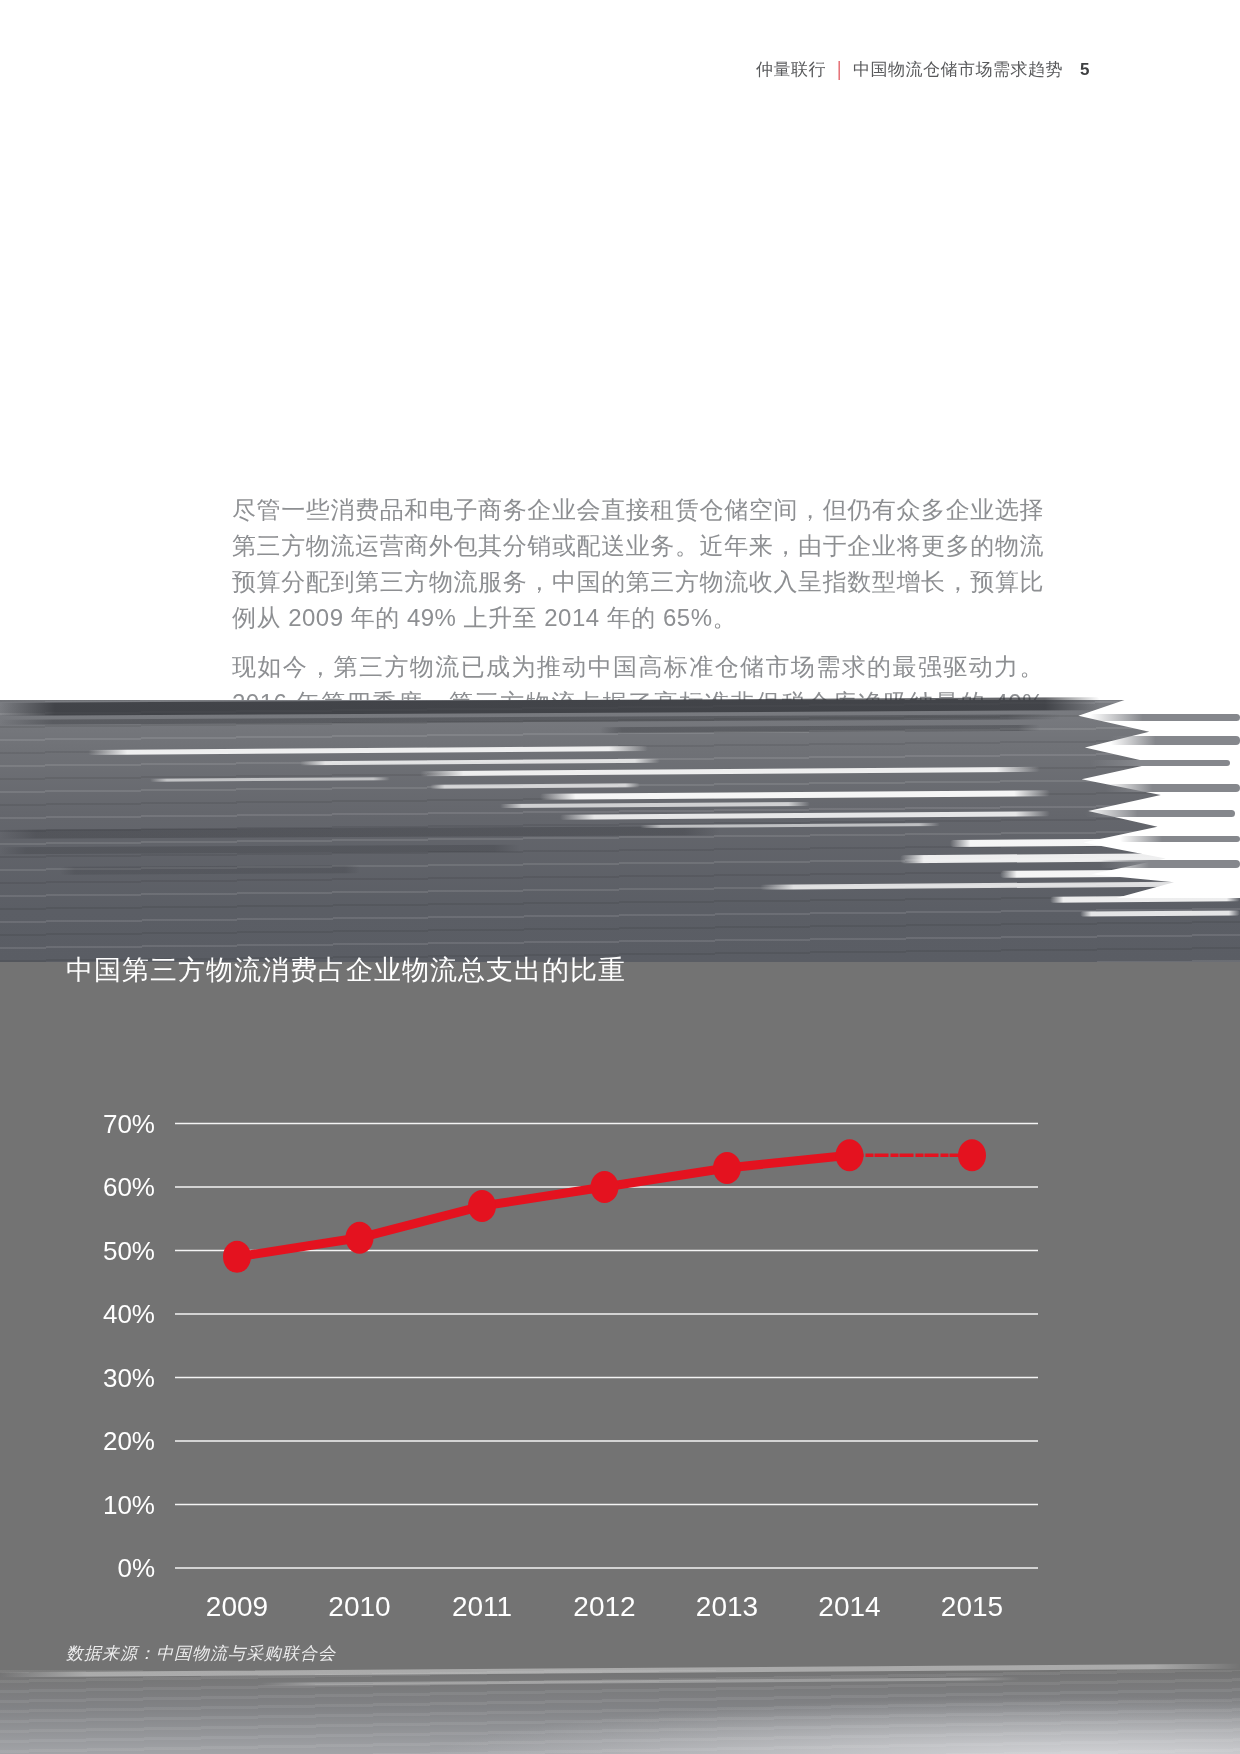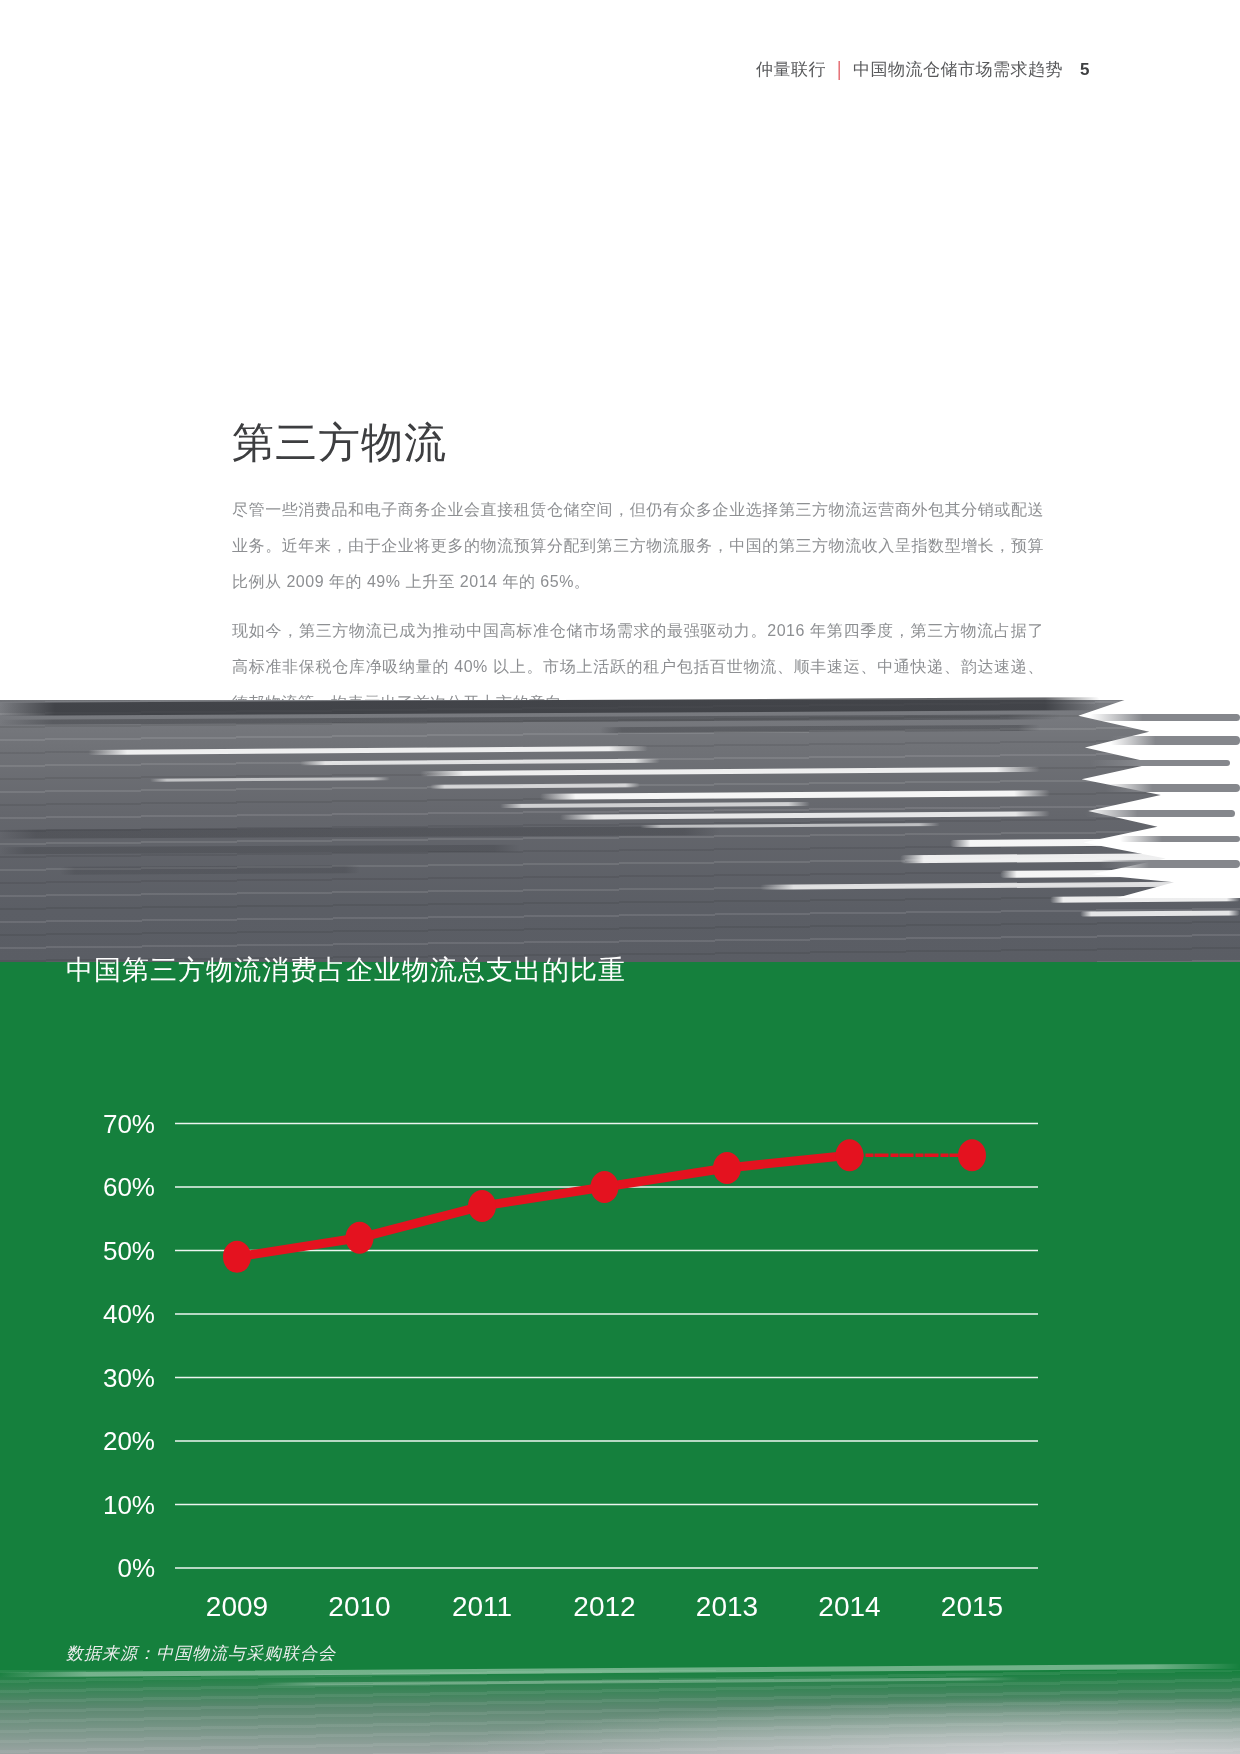--- a/index.html
+++ b/index.html
@@ -19,29 +19,29 @@
   .hdr .sep { color:#e4656b; font-weight:400; transform:scaleY(1.15); }
   .hdr .pg  { color:#3f4042; font-weight:700; margin-left:6px; }
 
   
   .sec-title {
     position:absolute; left:232px; top:422px; margin:0;
     font-size:42px; font-weight:500; color:#3d3e40; letter-spacing:1px; line-height:1;
   }
   .copy {
     position:absolute; left:232px; top:492px; width:812px;
-    font-size:16px; line-height:36px; color:#8d8f92;
+    font-size:24px; line-height:36px; color:#8d8f92;
     text-align:justify; letter-spacing:0.5px;
   }
   .copy p { margin:0 0 13px 0; }
 
   
   .ink-band {
     position:absolute; left:0; top:700px; width:1240px; height:1054px;
-    background:#15803d;
+    background:#737373;
   }
   .ink-band::before {               
     content:""; position:absolute; left:0; right:0; top:0; height:262px; z-index:1;
     background:
       repeating-linear-gradient(-0.6deg,
         rgba(255,255,255,0.10) 0 2px, rgba(255,255,255,0) 2px 13px,
         rgba(0,0,0,0.08) 13px 15px, rgba(0,0,0,0) 15px 26px),
       linear-gradient(180deg,#7b7d82 0%, #707277 18%, #64666c 45%, #5b5e65 80%, #5a5d64 100%);
   }
   .ink-band::after {                
@@ -78,21 +78,20 @@
 
 <div class="page">
 
   <div class="hdr">
     <span>仲量联行</span>
     <span class="sep">|</span>
     <span>中国物流仓储市场需求趋势</span>
     <span class="pg">5</span>
   </div>
 
-  <h1 class="sec-title">第三方物流</h1>
   <div class="copy">
     <p>尽管一些消费品和电子商务企业会直接租赁仓储空间，但仍有众多企业选择第三方物流运营商外包其分销或配送业务。近年来，由于企业将更多的物流预算分配到第三方物流服务，中国的第三方物流收入呈指数型增长，预算比例从 2009 年的 49% 上升至 2014 年的 65%。</p>
     <p>现如今，第三方物流已成为推动中国高标准仓储市场需求的最强驱动力。2016 年第四季度，第三方物流占据了高标准非保税仓库净吸纳量的 40% 以上。市场上活跃的租户包括百世物流、顺丰速运、中通快递、韵达速递、德邦物流等，均表示出了首次公开上市的意向。</p>
   </div>
 
   <section class="ink-band">
 
     <i class="ds" style="left:0;top:0;width:1100px;height:13px;opacity:.75;"></i>
     <i class="ds" style="left:0;top:17px;width:1060px;height:5px;opacity:.4;"></i>
     <i class="ds" style="left:600px;top:26px;width:440px;height:6px;opacity:.35;"></i>

